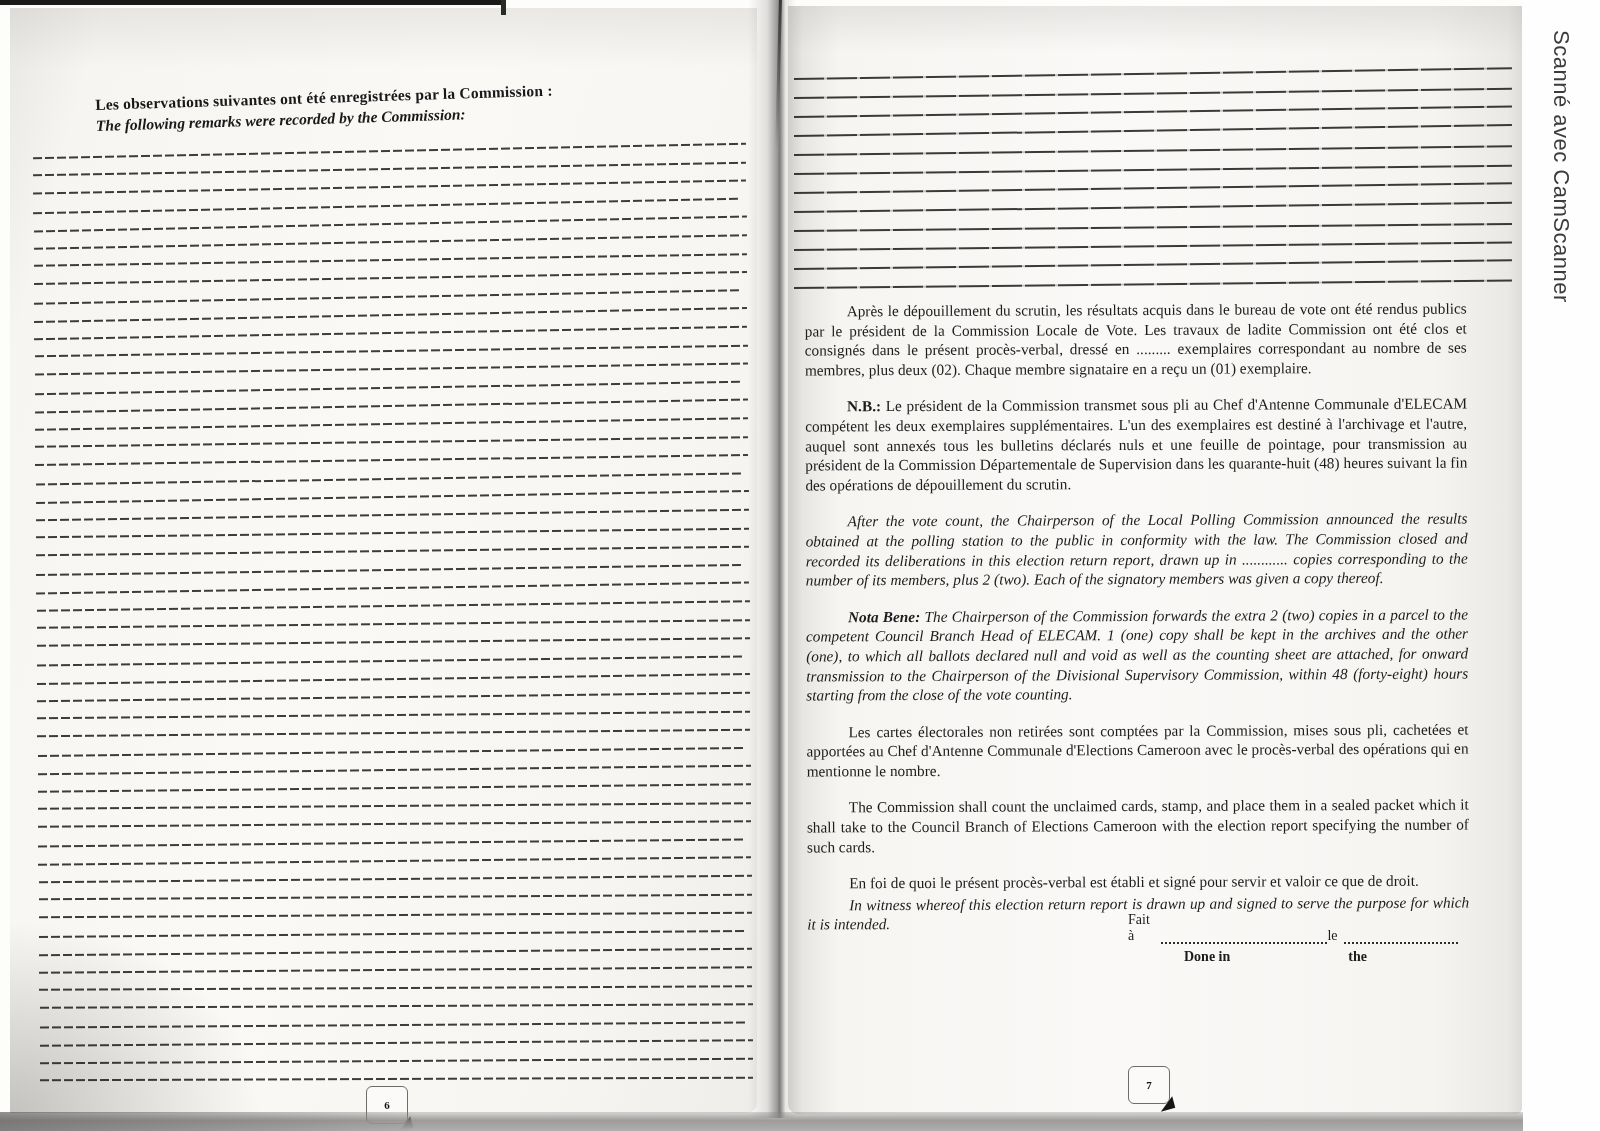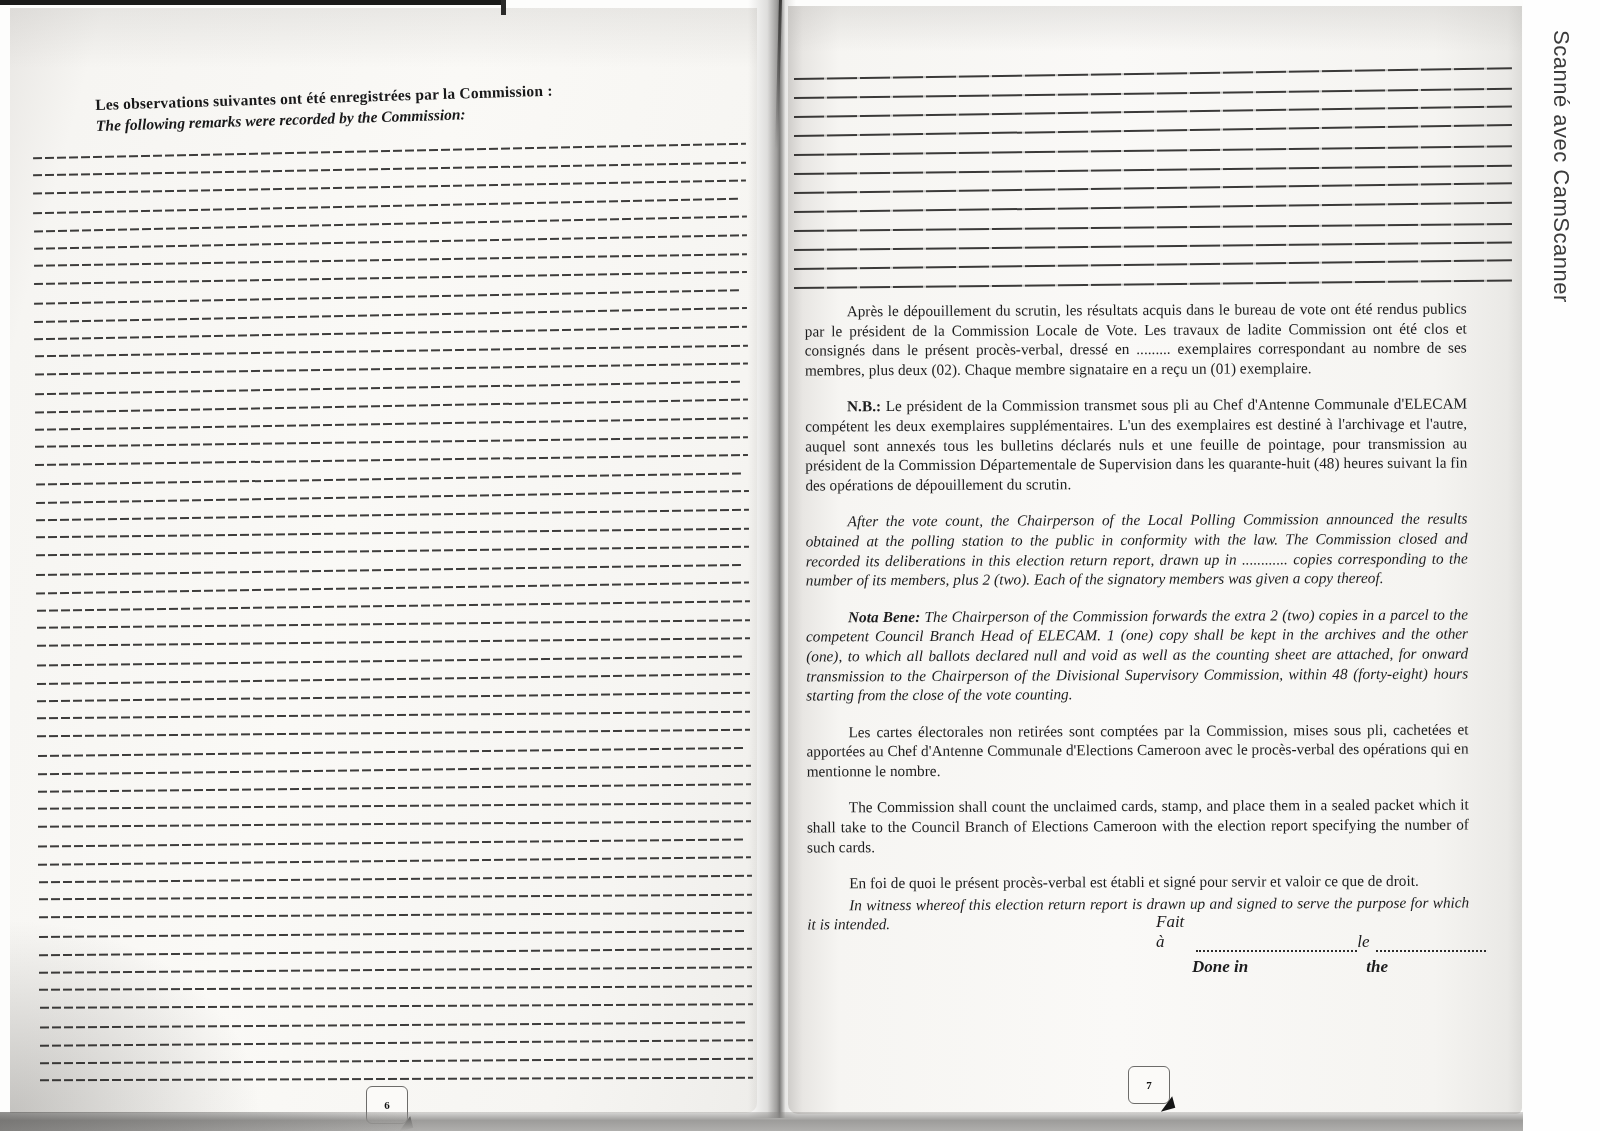--- a/index.html
+++ b/index.html
@@ -66,30 +66,30 @@
     transform:rotate(-0.25deg);
     color:#1c1c1d;font-size:15.3px;line-height:19.6px;text-align:justify;
   }
   #right-text p{margin:0 0 17px 0;text-indent:42px;}
   #right-text p.en{font-style:italic;}
   #right-text p.last-fr{margin-bottom:0;}
   #right-text p.last-en{margin-top:2px;}
   #right-text .lead{font-weight:bold;margin-top:24px;}
   
   #fait-block{
-    position:absolute;left:368px;top:906px;width:330px;
-    font-style:italic;color:#1c1c1d;font-size:17px;
+    position:absolute;left:340px;top:906px;width:330px;
+    color:#1c1c1d;font-size:14px;
   }
   #fait-block .row1{display:flex;align-items:flex-end;}
   #fait-block .dots{display:inline-block;border-bottom:2px dotted #2e2d2c;height:13px;}
   #fait-block .d1{width:172px;margin-left:2px;}
   #fait-block .d2{width:118px;margin-left:6px;}
   #fait-block .le{}
   #fait-block .row2{display:flex;margin-top:5px;font-weight:bold;}
-  #fait-block .done{margin-left:36px;}
+  #fait-block .done{margin-left:56px;}
   #fait-block .the{margin-left:118px;}
   
   .pagenum-box{
     position:absolute;width:40px;height:36px;
     border:1.5px solid #6d6c6a;border-radius:6px;background:#fbfaf8;
     display:flex;align-items:center;justify-content:center;
     font-size:11px;font-weight:bold;color:#111;
   }
   .pagenum-box .fold-corner{
     position:absolute;right:-5px;bottom:-7px;width:0;height:0;

